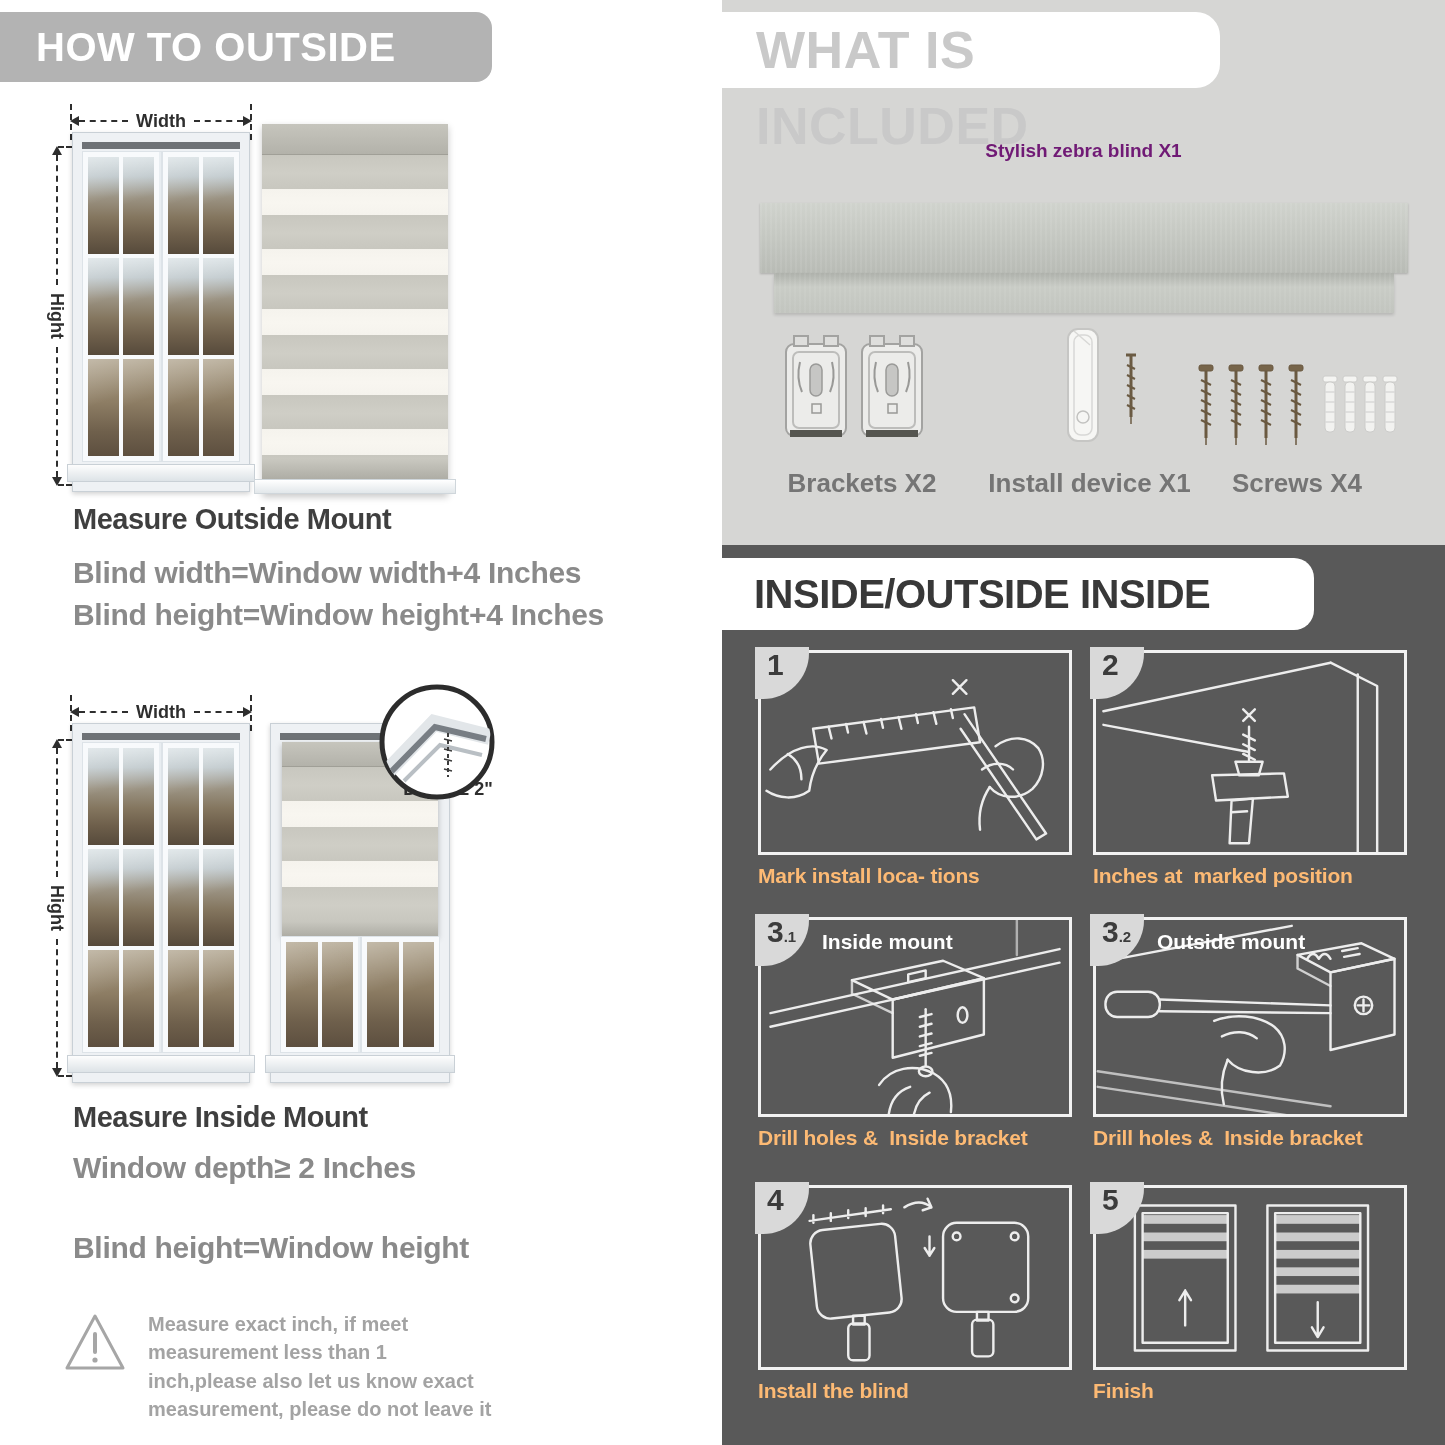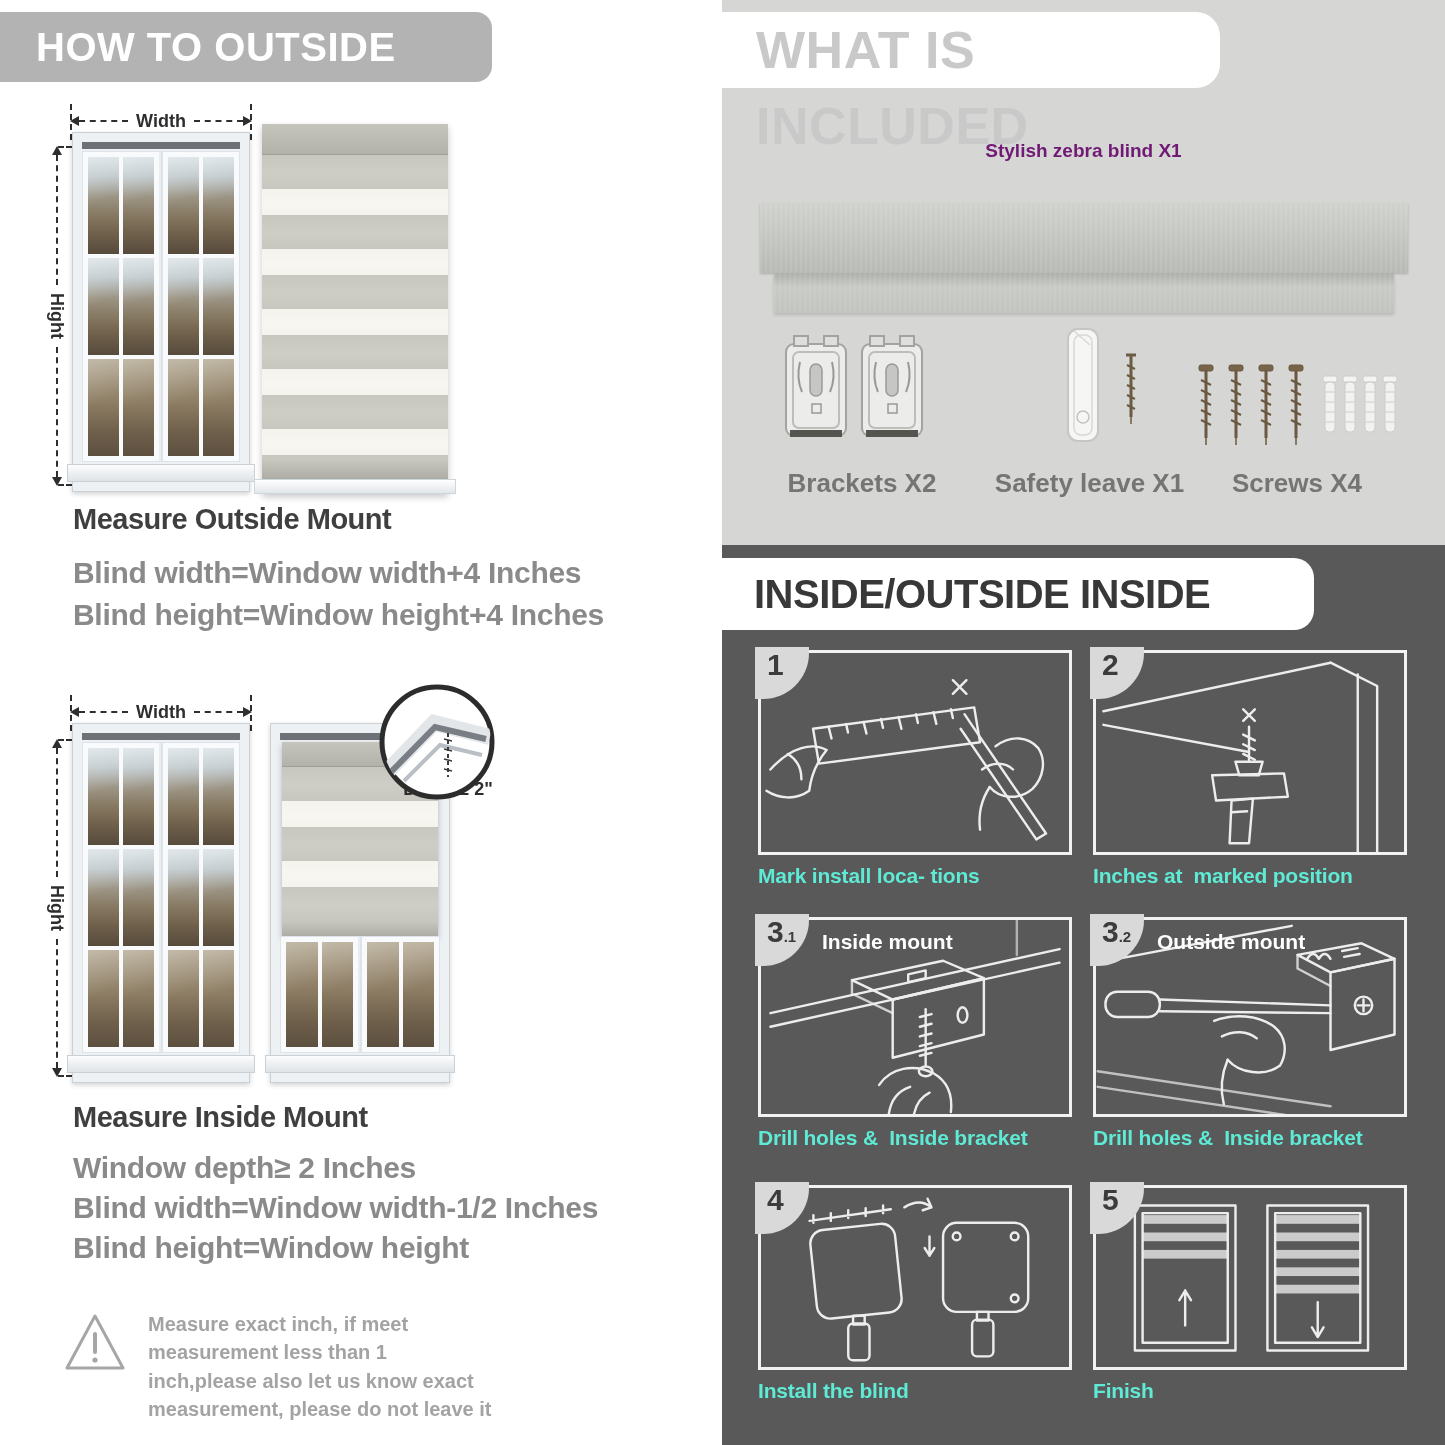--- a/index.html
+++ b/index.html
@@ -90,21 +90,21 @@
                line-height:72px;padding-left:32px;letter-spacing:-.5px;box-sizing:border-box;}
   .step{position:absolute;width:314px;}
   .panel{position:relative;border:3px solid #f2f2f2;box-sizing:border-box;width:314px;}
   .panel svg{position:absolute;inset:0;width:100%;height:100%;}
   .badge{position:absolute;top:-3px;left:-3px;width:54px;height:52px;background:#d9d9d9;
          border-radius:0 0 46px 0;display:flex;align-items:flex-start;padding:3px 0 0 12px;
          box-sizing:border-box;z-index:2;}
   .badge .n{font-size:30px;font-weight:bold;color:#3c3c3c;line-height:1;}
   .badge .s{font-size:15px;font-weight:bold;color:#3c3c3c;margin-top:12px;line-height:1;}
   .step-label{position:absolute;left:64px;top:13px;color:#ffffff;font-size:21px;font-weight:bold;z-index:2;}
-  .caption{margin-top:9px;color:#5eead4;font-size:21px;font-weight:bold;white-space:pre-wrap;letter-spacing:-.2px;}
+  .caption{margin-top:9px;color:#fdba74;font-size:21px;font-weight:bold;white-space:pre-wrap;letter-spacing:-.2px;}
 </style>
 </head>
 <body>
 
 <div id="page">
 
   <div class="col-left">
 
     <div class="banner">HOW TO OUTSIDE</div>
 
@@ -239,21 +239,20 @@
           <path d="M30 102 L66 66 L108 76" stroke="#b9bfc4" stroke-width="4" fill="none"></path>
           <path d="M74 54 L74 98" stroke="#3c3c3c" stroke-width="2" stroke-dasharray="4 3" fill="none"></path>
           <path d="M70 60 l8 2 M70 70 l8 2 M70 80 l8 2 M70 90 l8 2" stroke="#3c3c3c" stroke-width="1.5" fill="none"></path>
         </g>
       </svg>
       <div class="depth-label" style="left:388px;top:84px;width:120px;">Depth ≥ 2"</div>
     </div>
 
     <div class="h-big" style="top:1103px;">Measure Inside Mount</div>
     <div class="h-sub" style="top:1153px;">Window depth≥ 2 Inches</div>
-    <div class="h-sub" style="top:1193px;">Blind width=Window width-1/2 Inches</div>
     <div class="h-sub" style="top:1233px;">Blind height=Window height</div>
 
     <div class="warnrow">
       <svg width="66" height="68" viewBox="0 0 66 68">
         <path d="M33 6 L61 58 L5 58 Z" fill="none" stroke="#a6a6a6" stroke-width="3" stroke-linejoin="round"></path>
         <line x1="33" y1="24" x2="33" y2="42" stroke="#a6a6a6" stroke-width="4" stroke-linecap="round"></line>
         <circle cx="33" cy="50" r="2.6" fill="#a6a6a6"></circle>
       </svg>
       <div class="warntext">Measure exact inch, if meet measurement less than 1 inch,please also let us know exact measurement, please do not leave it</div>
     </div>
@@ -321,21 +320,21 @@
           <use href="#scr" x="44" y="8"></use>
           <use href="#scr" x="74" y="8"></use>
           <use href="#scr" x="104" y="8"></use>
         <use href="#anc" x="138" y="8"></use>
           <use href="#anc" x="158" y="8"></use>
           <use href="#anc" x="178" y="8"></use>
           <use href="#anc" x="198" y="8"></use>
       </svg>
 
       <div class="inc-label" style="left:40px;width:200px;">Brackets X2</div>
-      <div class="inc-label" style="left:255px;width:225px;">Safety leave X1</div>
+      <div class="inc-label" style="left:255px;width:225px;">Install device X1</div>
       <div class="inc-label" style="left:470px;width:210px;text-align:center;">Screws X4</div>
     </div>
 
     <div id="mount">
       <div class="mount-title">INSIDE/OUTSIDE INSIDE</div>
 
       <div class="step" style="left:36px;top:105px;">
         <div class="panel" style="height:205px;">
           <svg viewBox="0 0 314 205">
             <g stroke="#ededed" stroke-width="2.5" fill="none" stroke-linecap="round" stroke-linejoin="round">

